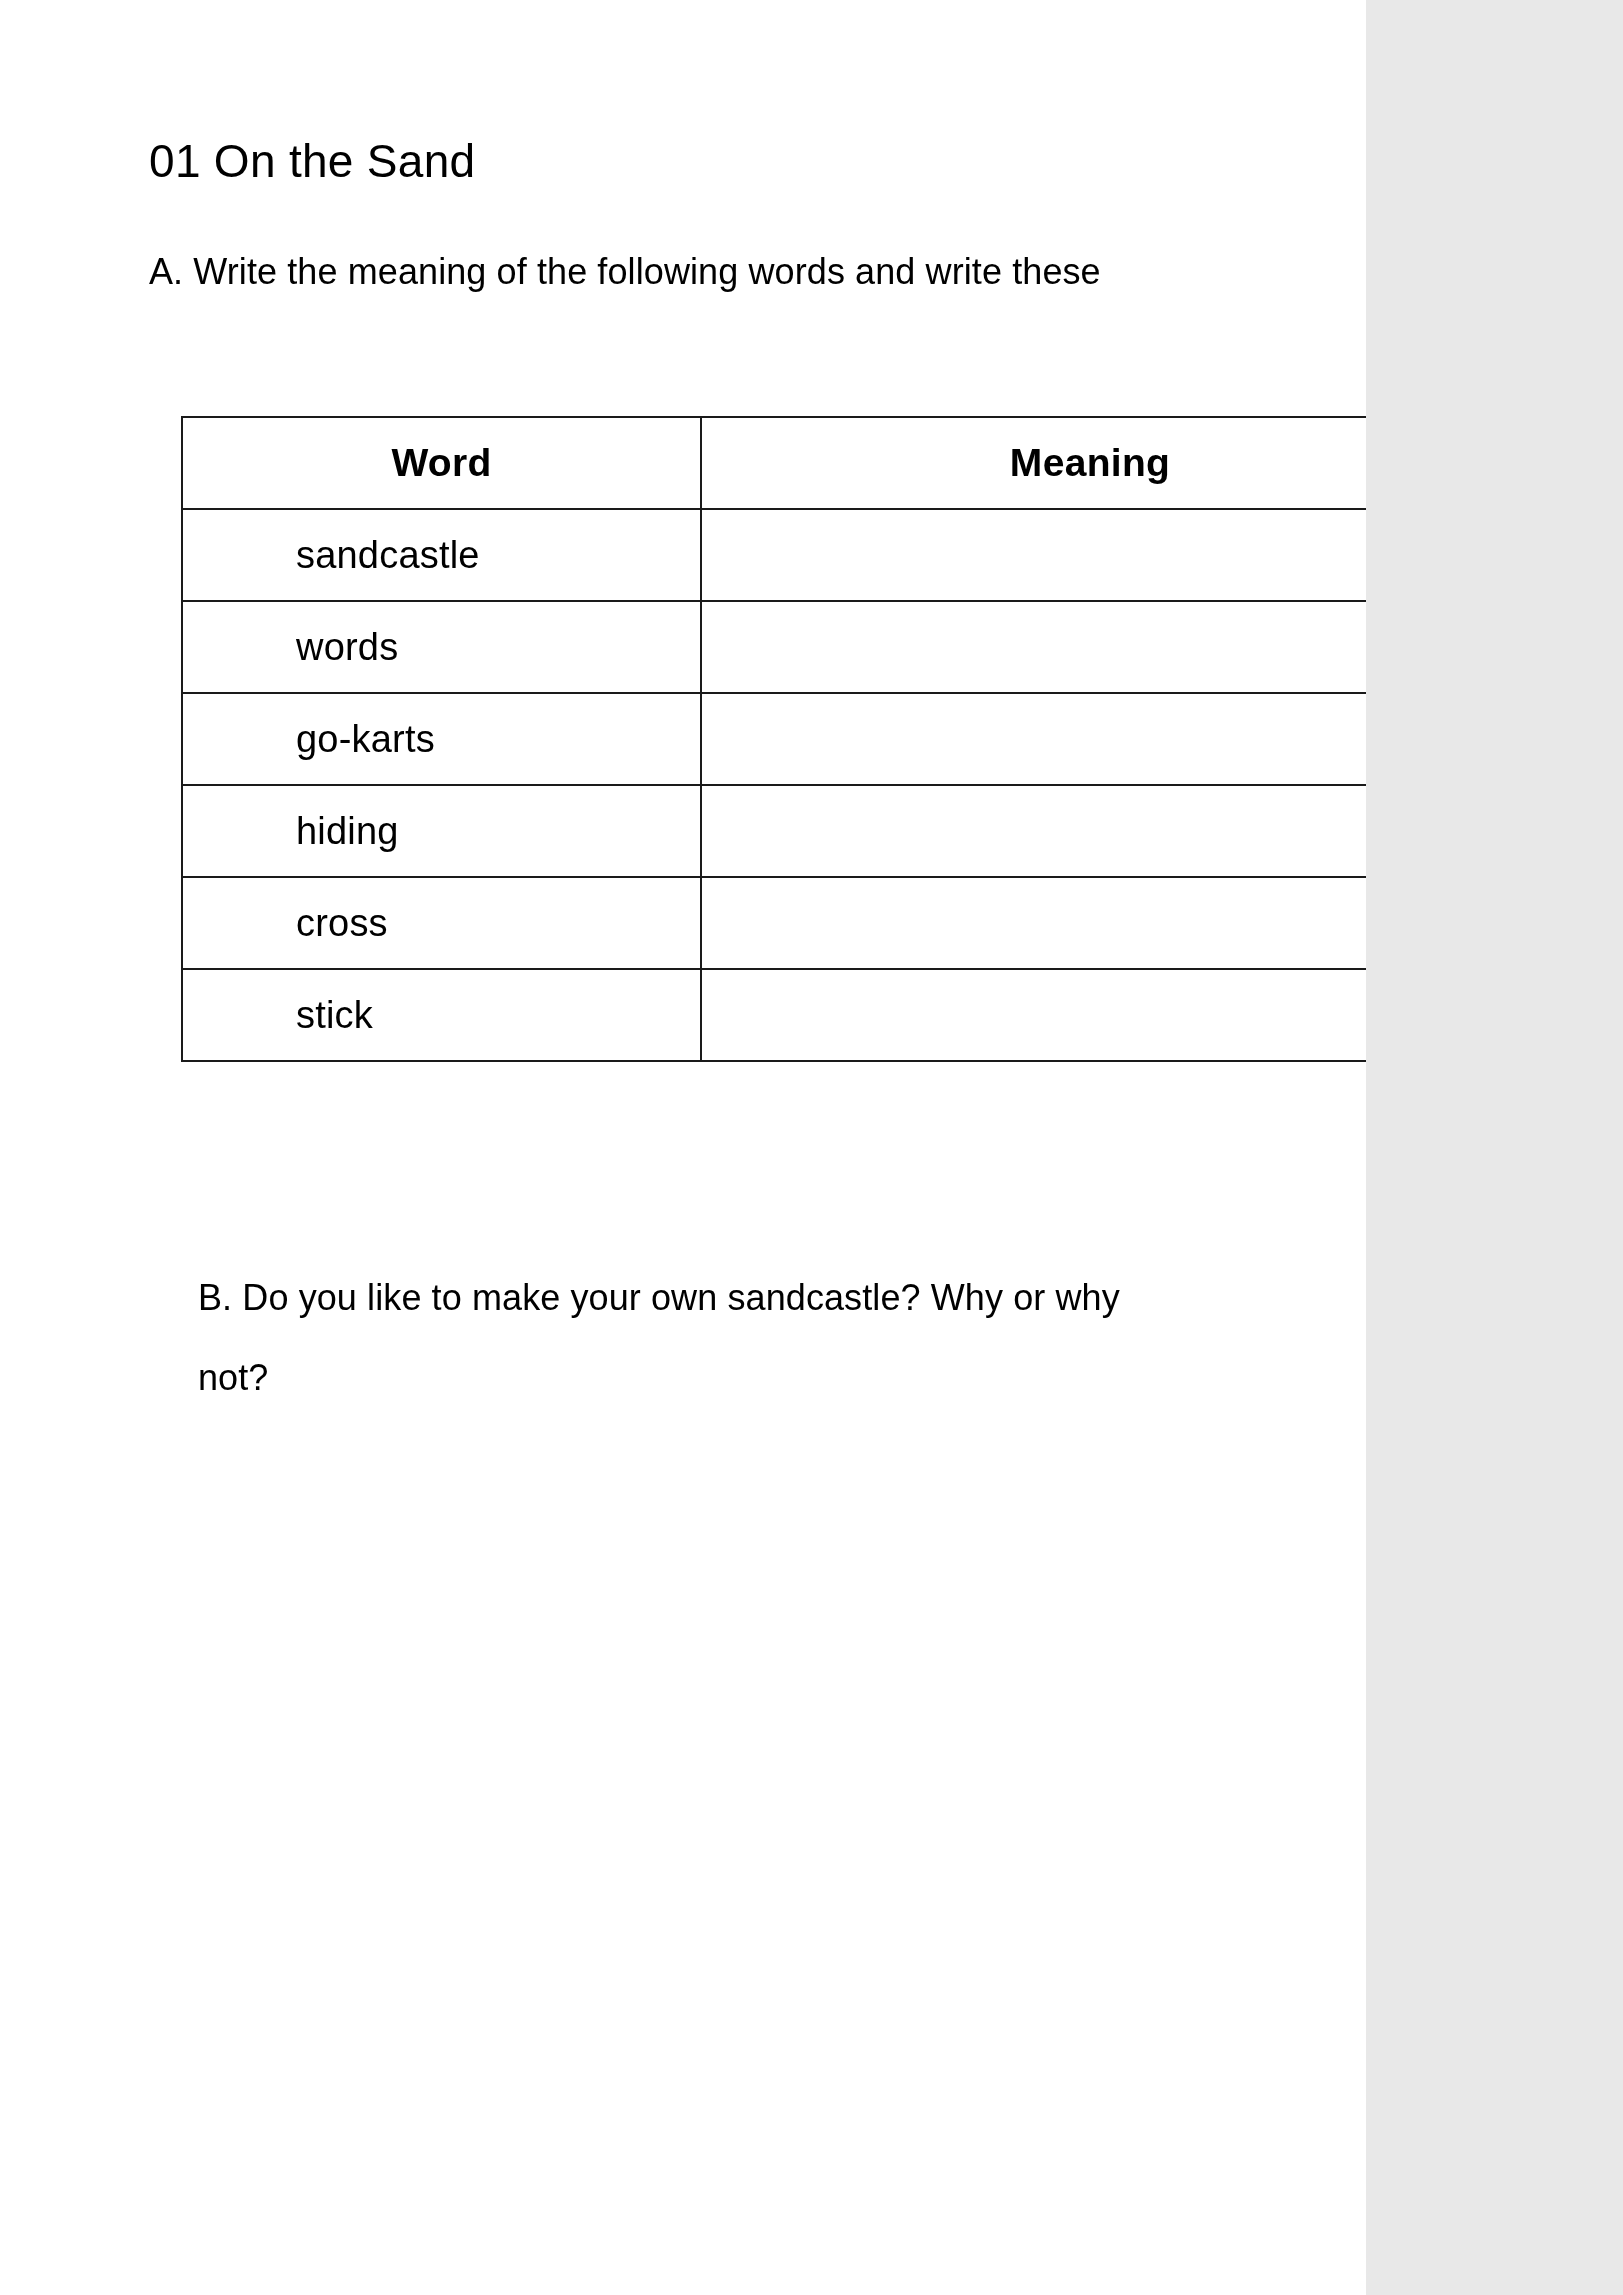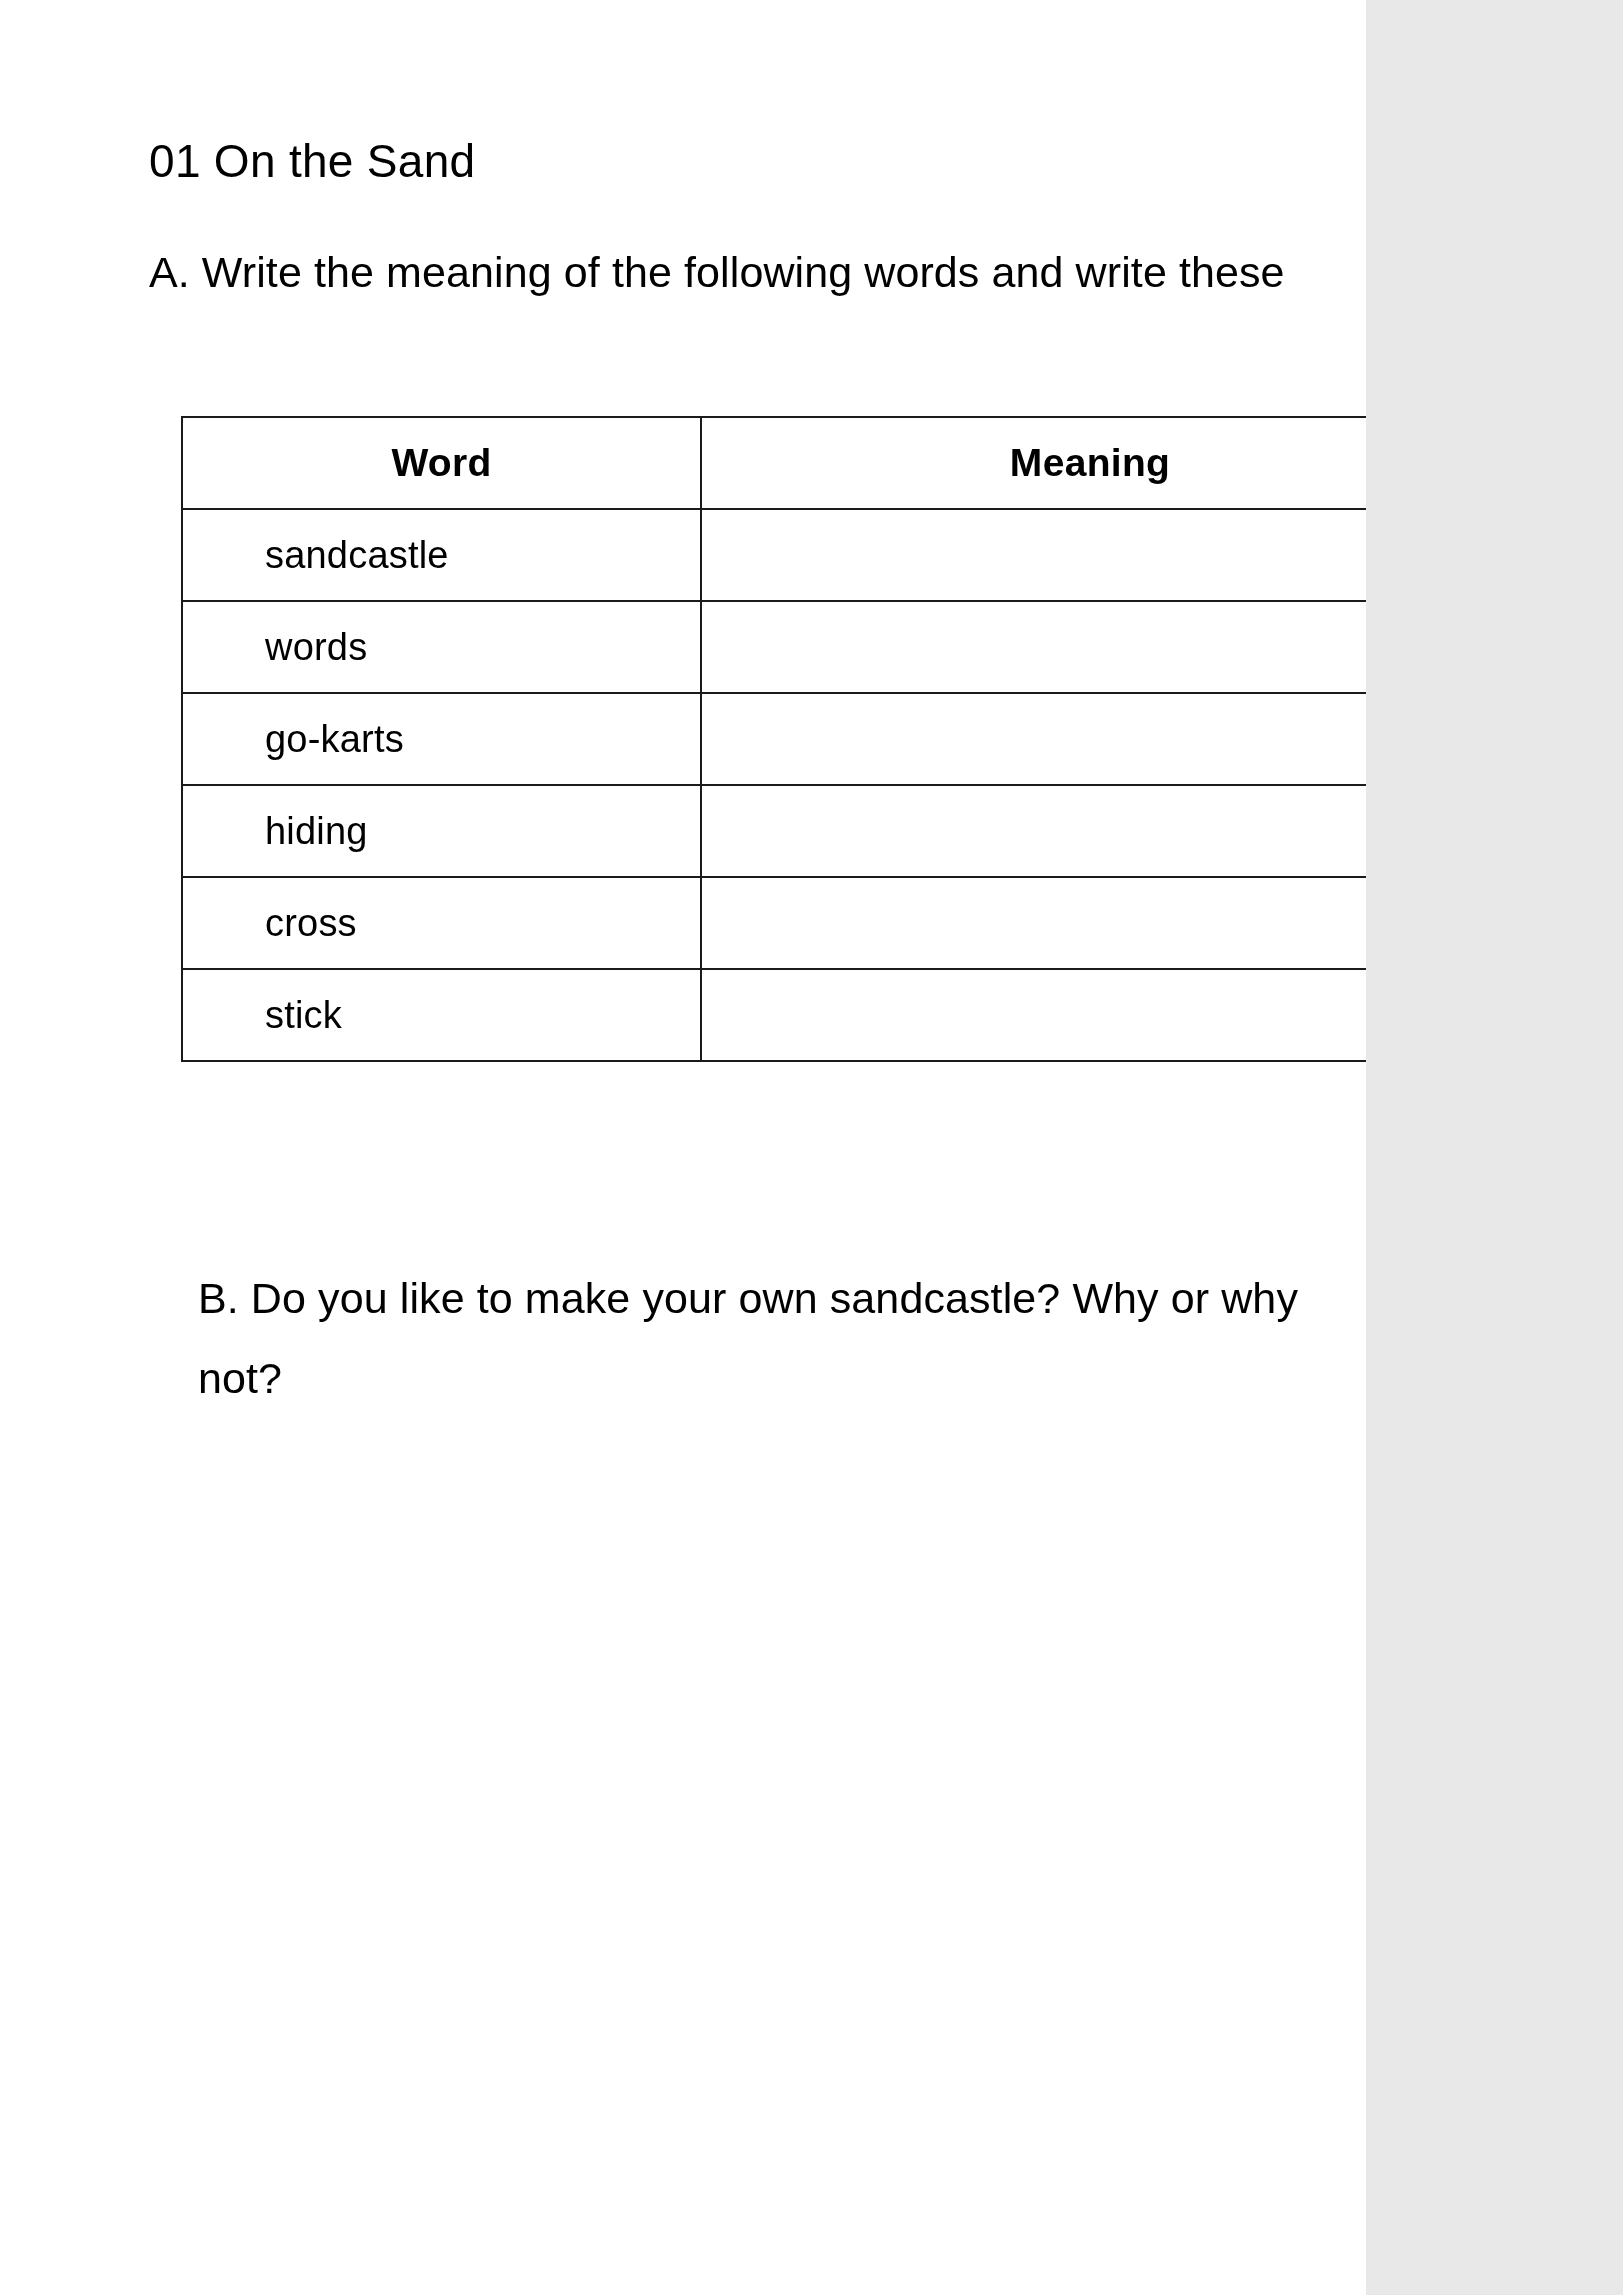--- a/index.html
+++ b/index.html
@@ -17,21 +17,21 @@
     position: absolute;
     left: 149px;
     top: 121px;
     font-size: 46px;
     line-height: 80px;
     white-space: nowrap;
     letter-spacing: 0.3px;
   }
   .para {
     position: absolute;
-    font-size: 43px;
+    font-size: 36px;
     line-height: 80px;
     letter-spacing: 0.1px;
   }
   .para .line { white-space: nowrap; }
   .para-a { left: 149px; top: 232px; }
   .para-b { left: 198px; top: 1258px; }
 
   table.vocab {
     position: absolute;
     left: 181px;
@@ -49,21 +49,21 @@
   }
   table.vocab th {
     font-size: 39px;
     font-weight: bold;
     text-align: center;
     letter-spacing: 0.3px;
   }
   table.vocab td.word-cell {
     font-size: 38px;
     text-align: left;
-    padding-left: 82px;
+    padding-left: 113px;
     letter-spacing: 0.2px;
     border-radius: 24px;
   }
   table.vocab td.meaning-cell { background: #ffffff; }
 </style>
 </head>
 <body>
 
 <div class="page">
 

